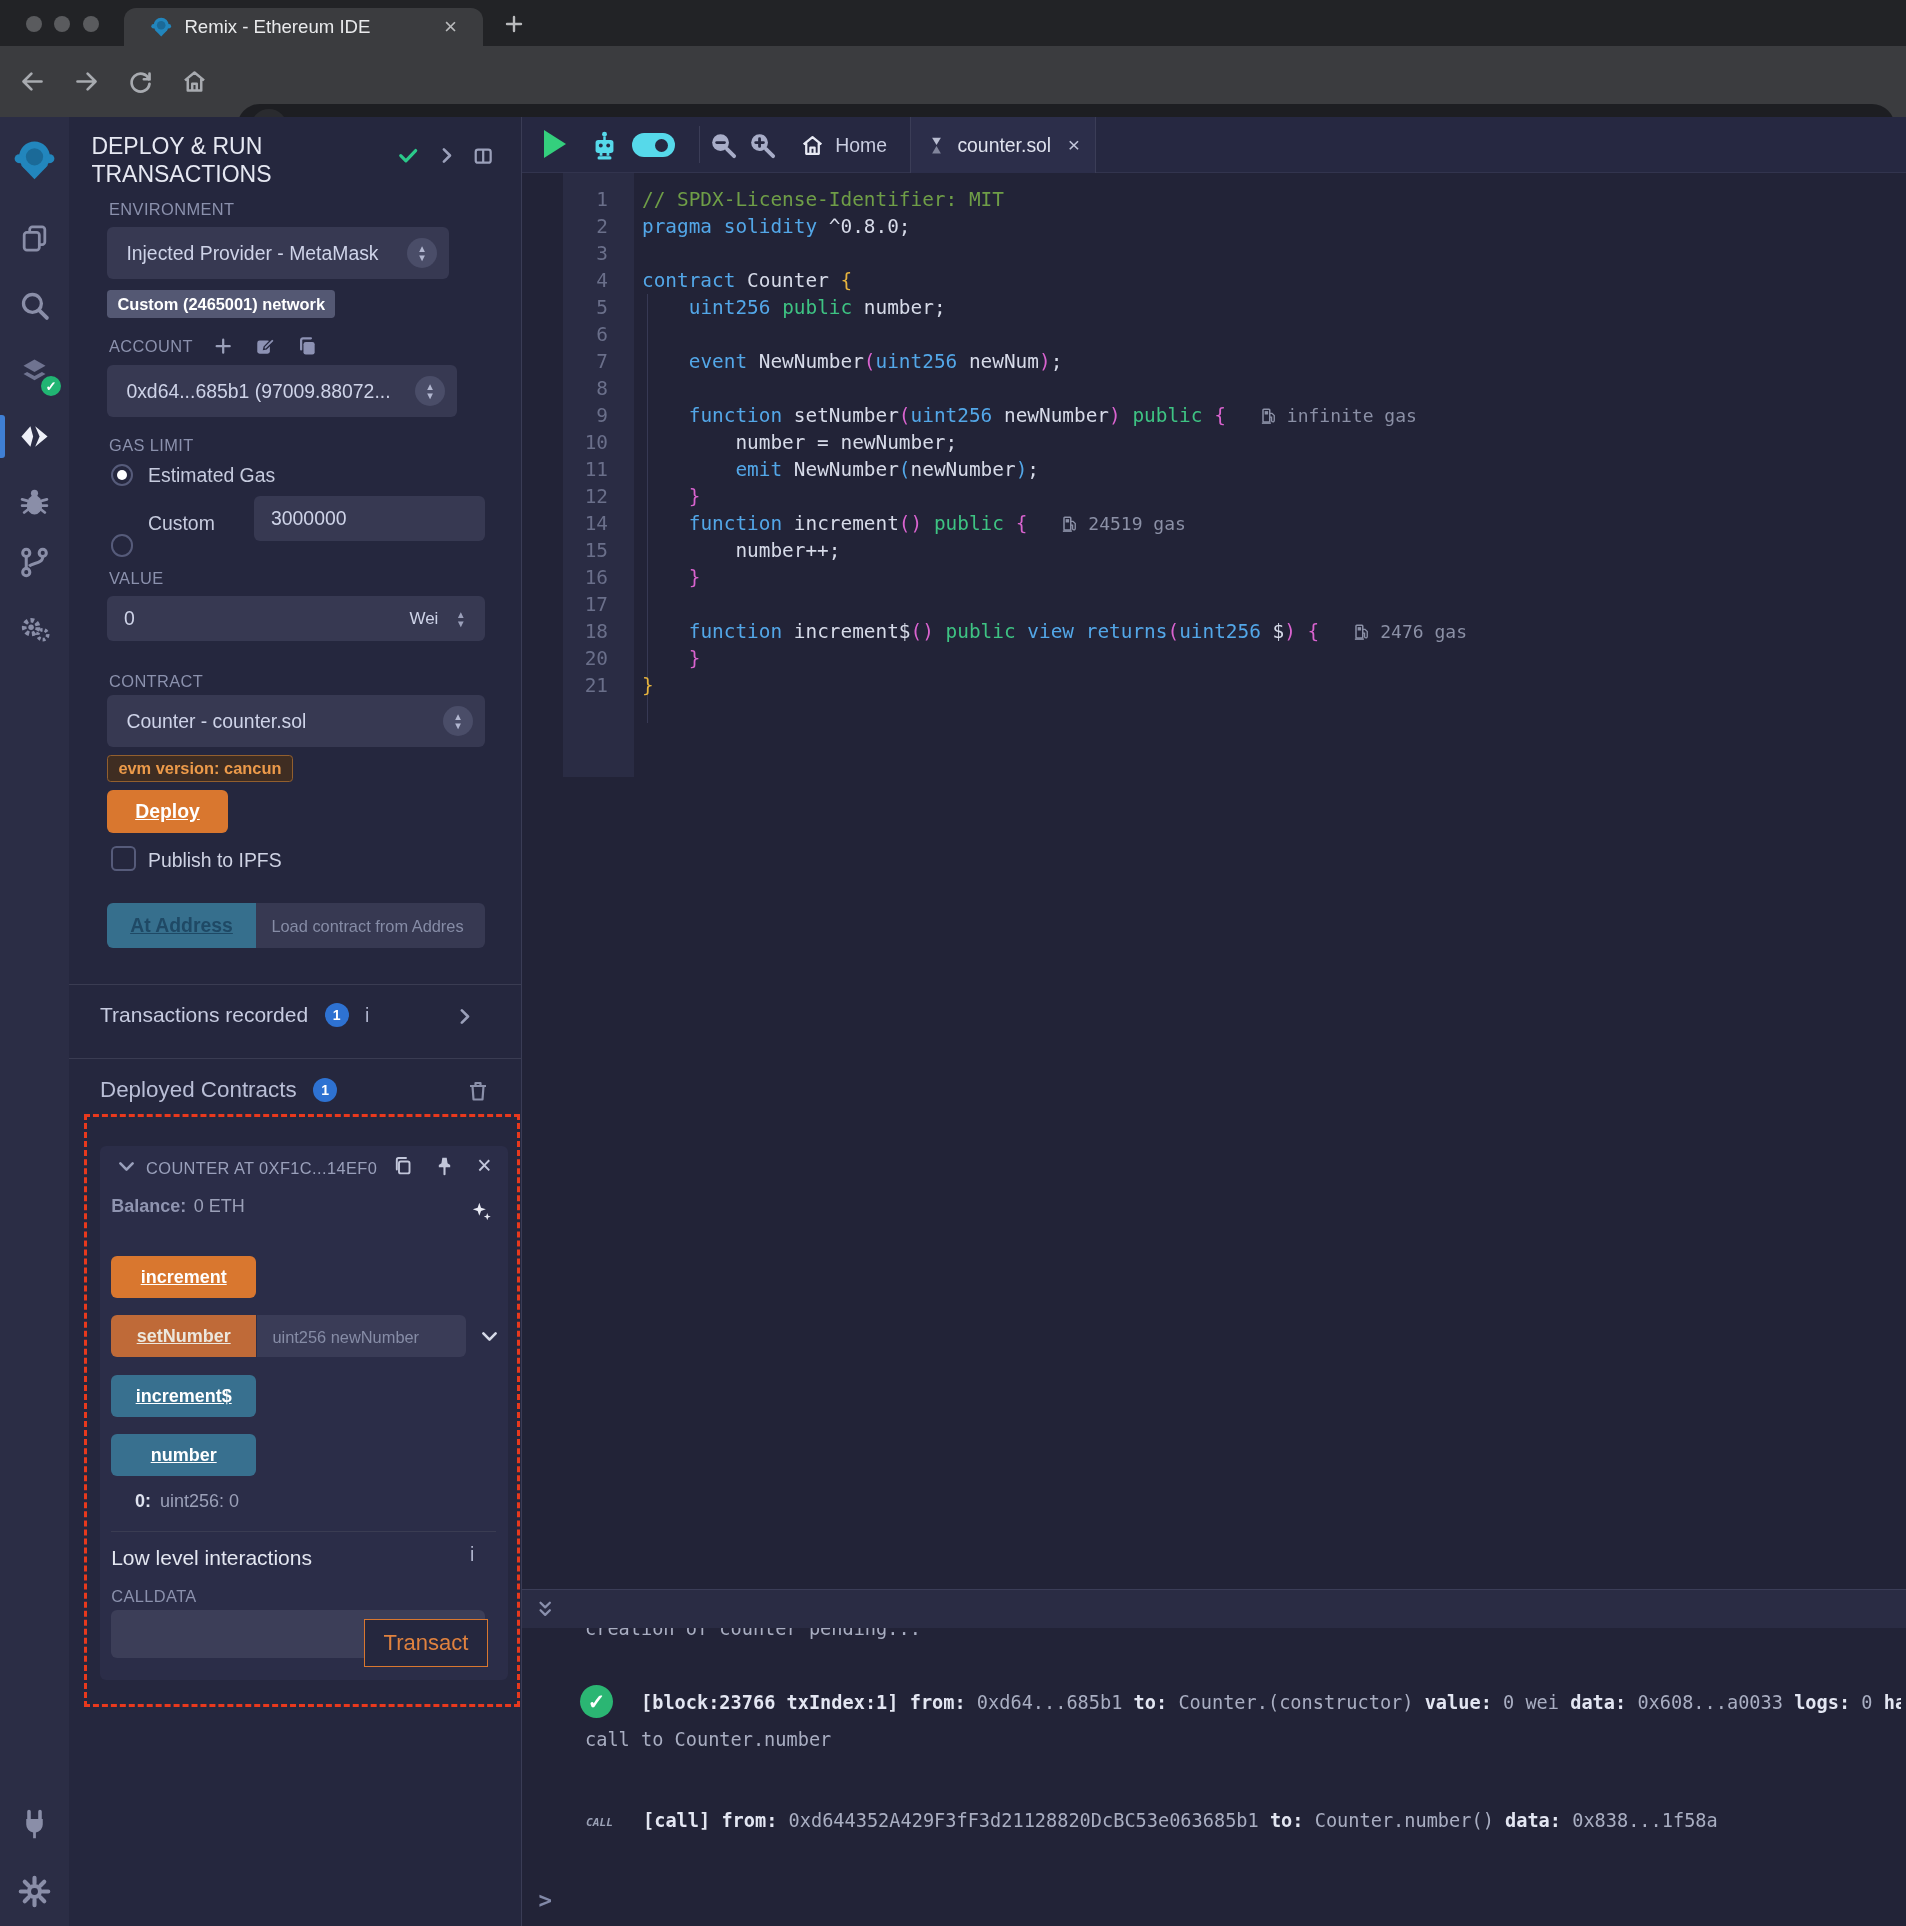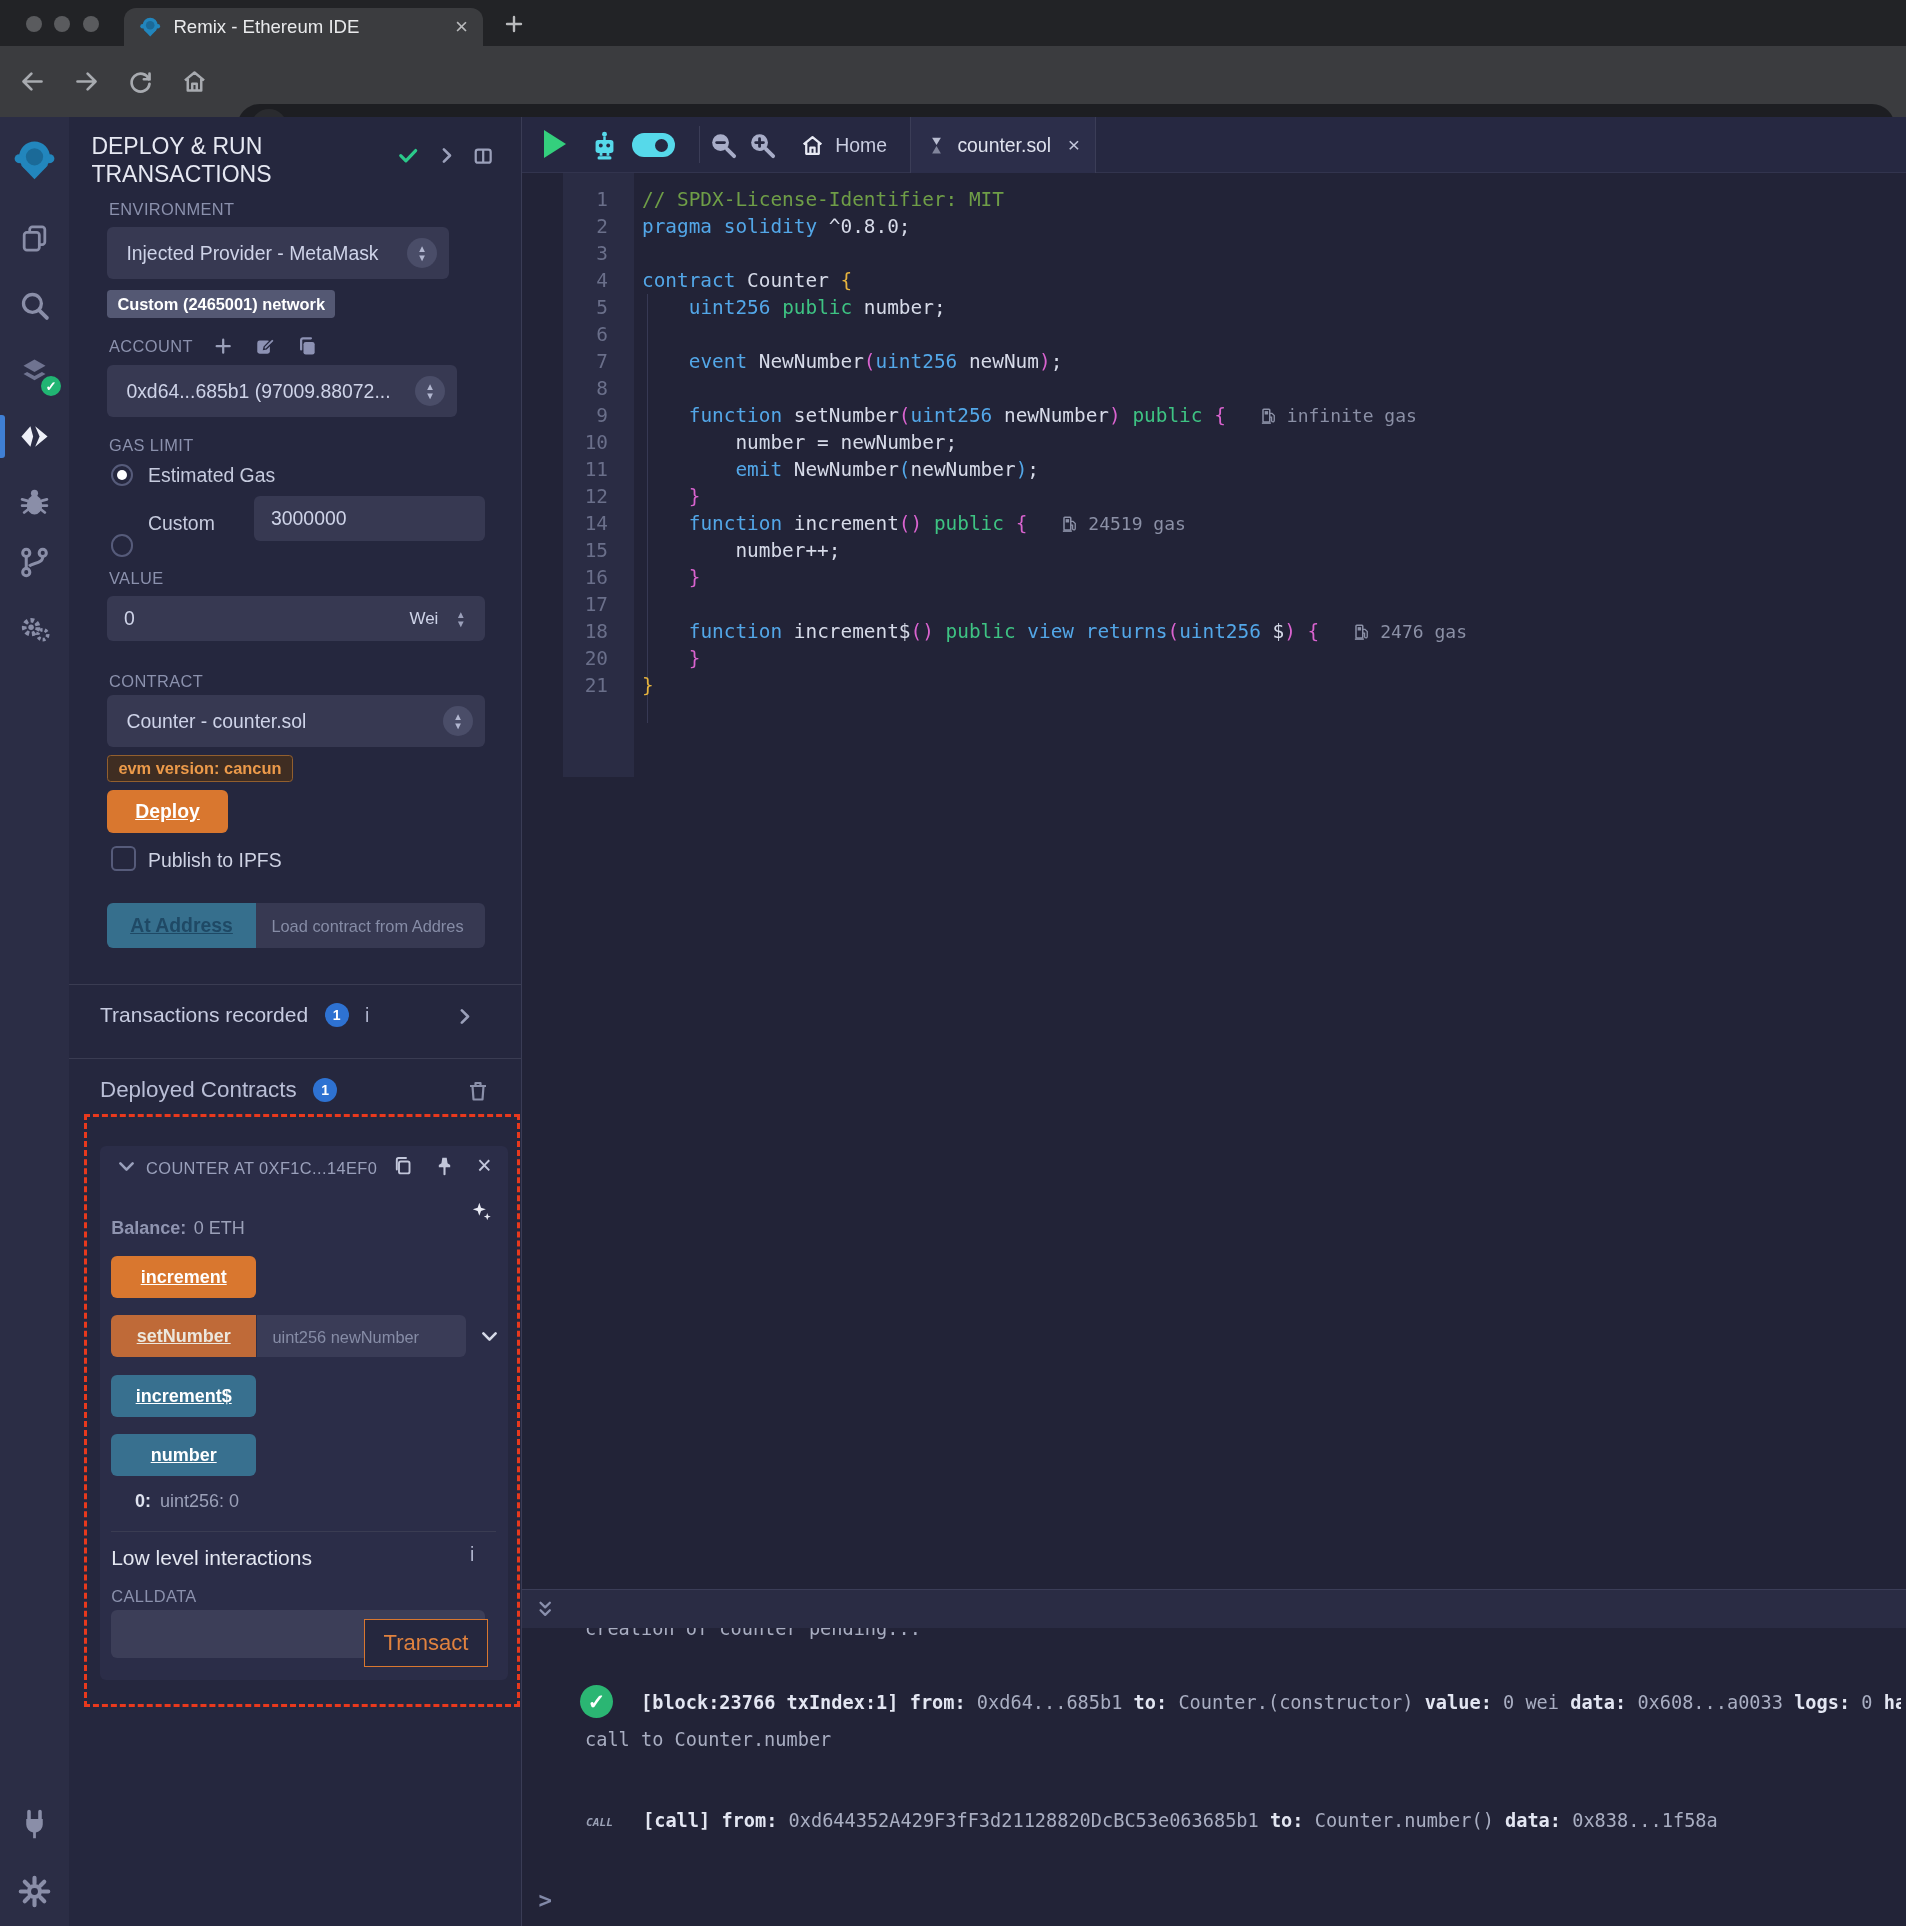--- a/index.html
+++ b/index.html
@@ -3,21 +3,21 @@
 <meta charset="utf-8">
 <style>
   html,body{margin:0;padding:0;background:#222337;width:1907px;height:1926px;overflow:hidden;
     font-family:"Liberation Sans",sans-serif;-webkit-font-smoothing:antialiased;}
   .abs{position:absolute;}
   svg{display:block;}
   
   #tabstrip{left:0;top:0;width:1907px;height:46px;background:#222326;}
   .tdot{width:16.4px;height:16.4px;border-radius:50%;background:#5a5b5e;top:15.7px;}
   #tab{left:124px;top:7.5px;width:359px;height:39px;background:#3b3c3f;border-radius:12px 12px 0 0;
-    display:flex;align-items:center;padding:0 15px;box-sizing:border-box;}
+    display:flex;align-items:center;padding:0 26px;box-sizing:border-box;}
   #tab .title{color:#e9eaec;font-size:18.6px;margin-left:12px;flex:1;white-space:nowrap;overflow:hidden;}
   #tab .close{color:#b9babc;font-size:22.4px;line-height:22.4px;}
   #newtab{left:502px;top:12px;color:#b9babc;}
   #urlrow{left:0;top:46px;width:1907px;height:71px;background:#3b3c3f;}
   .navic{color:#a8abb0;top:22.4px;}
   #urlpill{left:237px;top:58px;width:1658px;height:46px;background:#1d1e22;border-radius:23px;
     display:flex;align-items:center;padding:0 7.5px;box-sizing:border-box;}
   #tunecircle{width:36px;height:36px;border-radius:50%;background:#2a2b2f;display:flex;align-items:center;justify-content:center;color:#d0d2d6;margin-left:6px;}
   #urltext{margin-left:16.4px;font-size:19.4px;white-space:nowrap;overflow:hidden;}
   #urltext .dom{color:#e8eaed;} #urltext .rest{color:#9aa0a6;}
@@ -416,21 +416,21 @@
       </svg>
     <div class="abs" style="left:46px;top:12.7px;color:#9aa0bb;font-size:16.4px;letter-spacing:0.4px">COUNTER AT 0XF1C...14EF0</div>
     <svg class="abs" style="left:292px;top:9px;color:#c2c6da" width="21" height="21" viewBox="0 0 28 28">
         <use href="#i-copyo"></use>
       </svg>
     <svg class="abs" style="left:334px;top:9px;color:#c2c6da" width="21" height="21" viewBox="0 0 28 28">
         <use href="#i-pin"></use>
       </svg>
     <div class="abs" style="left:377px;top:4.5px;color:#c2c6da;font-size:25px">×</div>
 
-    <div class="abs" style="left:11.2px;top:72px;display:flex;gap:7.5px;font-size:18px">
+    <div class="abs" style="left:11.2px;top:50px;display:flex;gap:7.5px;font-size:18px">
       <span style="color:#8f94b0;font-weight:bold">Balance:</span>
       <span style="color:#9ba0b8">0 ETH</span>
     </div>
     <svg class="abs" style="left:370px;top:54px;color:#e8eaf4" width="22.4" height="22.4" viewBox="0 0 30 30">
         <use href="#i-sparkle"></use>
       </svg>
 
     <div class="abs btn fnbtn b-orange" style="left:11.2px;top:110px">increment</div>
 
     <div class="abs btn fnbtn b-setnum" style="left:11.2px;top:169px;border-radius:6px 0 0 6px">setNumber</div>

